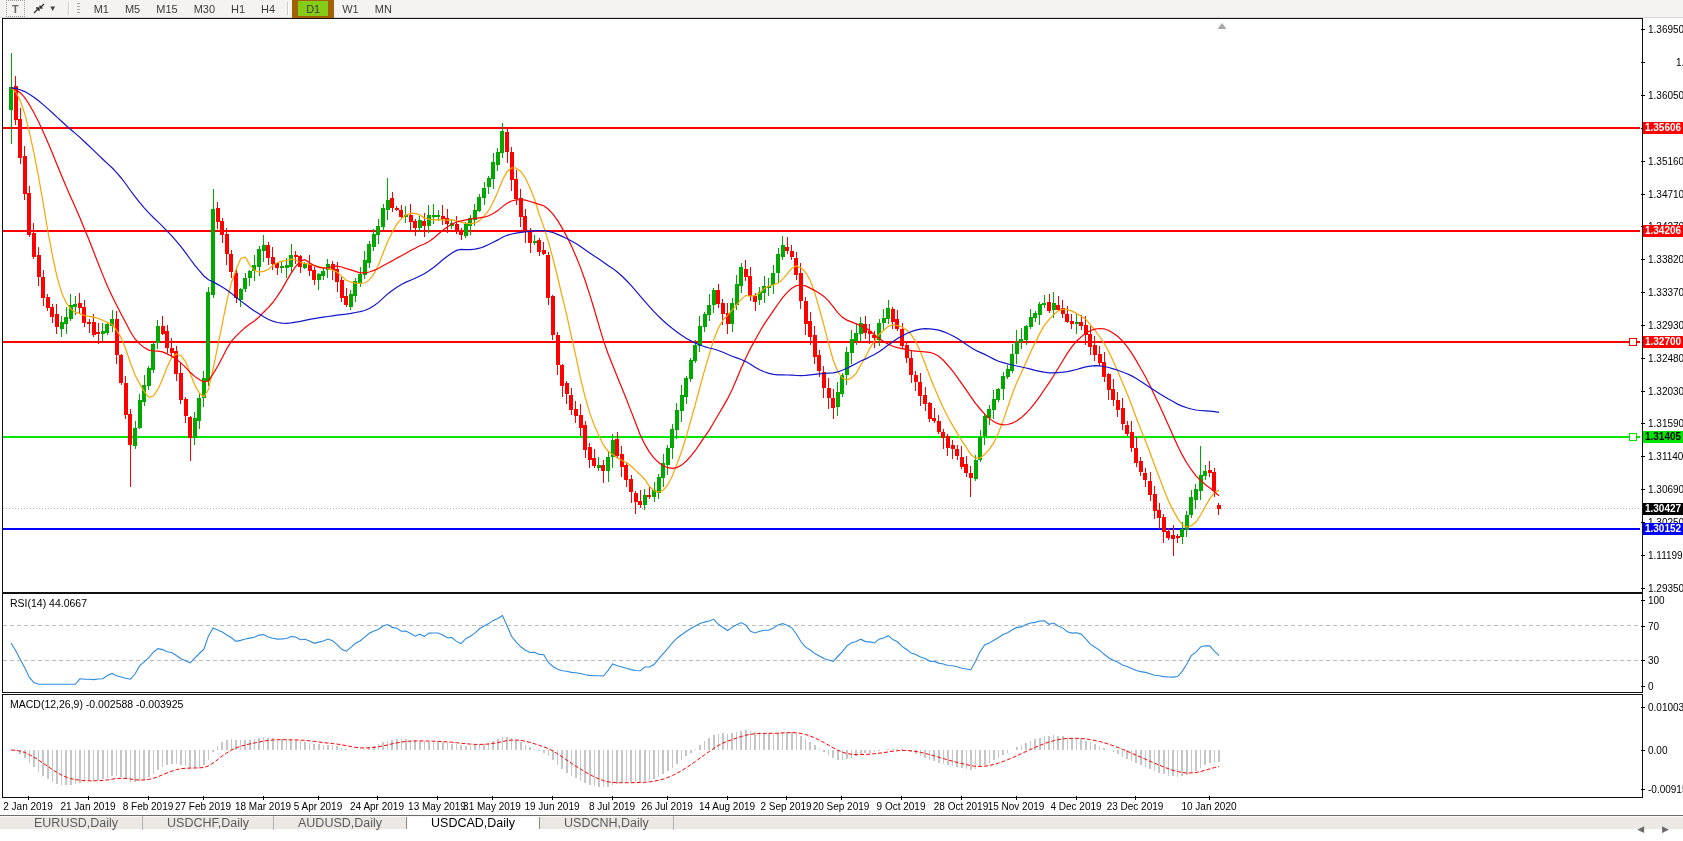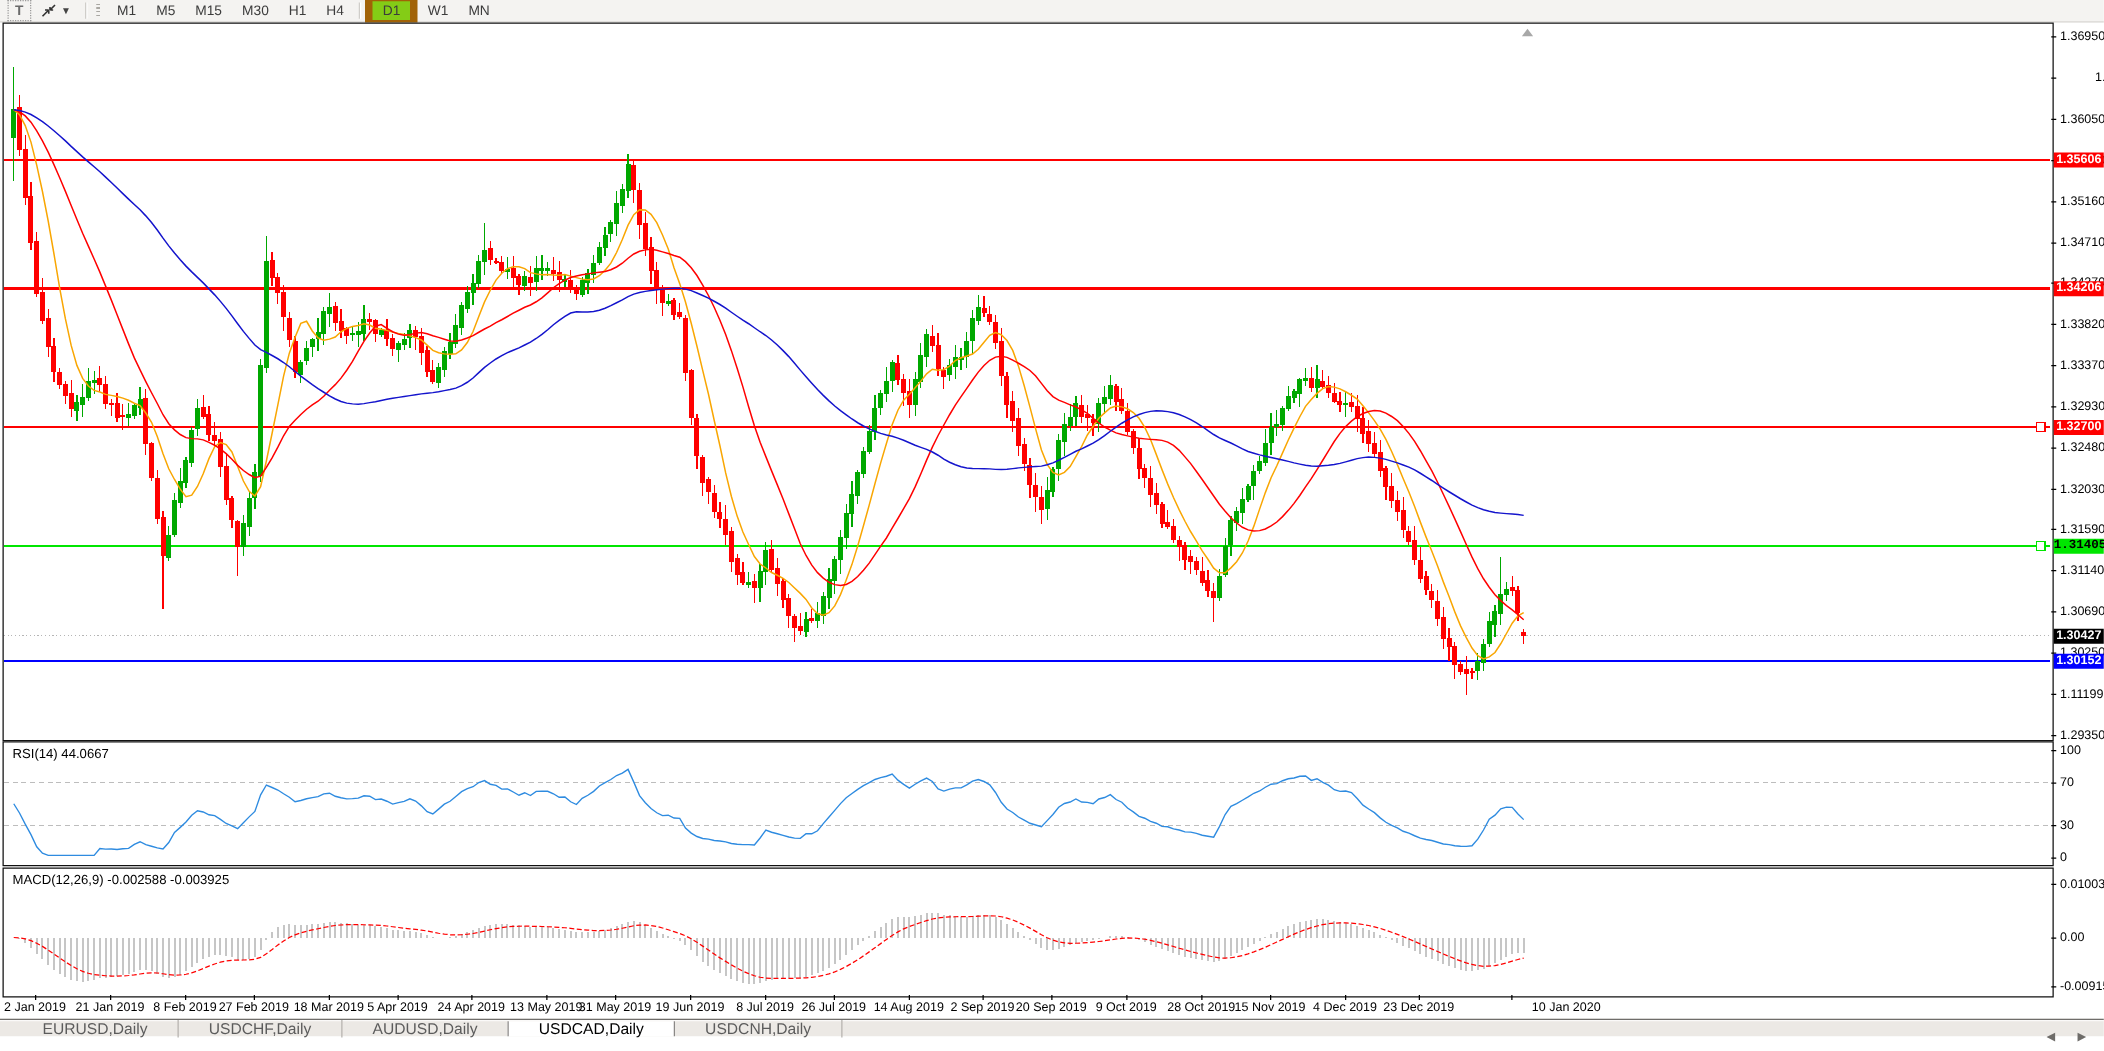--- a/index.html
+++ b/index.html
@@ -650,21 +650,21 @@
     <div class="tick-label" style="top: 466.294px;">1.30690</div>
     <div class="tick-dash" style="top: 503.647px;"></div>
     <div class="tick-label" style="top: 498.647px;">1.30250</div>
     <div class="tick-dash" style="top: 536.735px;"></div>
     <div class="tick-label" style="top: 531.735px;">1.11199</div>
     <div class="tick-dash" style="top: 569.824px;"></div>
     <div class="tick-label" style="top: 564.824px;">1.29350</div>
     <div class="lvl-label" style="top: 103.824px; background: rgb(255, 0, 0); color: rgb(255, 255, 255);">1.35606</div>
     <div class="lvl-label" style="top: 206.765px; background: rgb(255, 0, 0); color: rgb(255, 255, 255);">1.34206</div>
     <div class="lvl-label" style="top: 317.5px; background: rgb(255, 0, 0); color: rgb(255, 255, 255);">1.32700</div>
-    <div class="lvl-label" style="top: 412.721px; background: rgb(0, 230, 0); color: rgb(0, 0, 0); font-family: Liberation Mono, monospace;">1.31405</div>
+    <div class="lvl-label" style="top: 412.721px; background: rgb(0, 230, 0); color: rgb(0, 0, 0);">1.31405</div>
     <div class="lvl-label" style="top: 504.853px; background: rgb(0, 0, 255); color: rgb(255, 255, 255);">1.30152</div>
     <div class="lvl-label" style="top: 484.632px; background: rgb(0, 0, 0); color: rgb(255, 255, 255);">1.30427</div>
   </div>
 
 <div class="panel rsi-panel">
   <svg id="rsi-svg" width="1637" height="96">
       <line x1="0" y1="31.800000000000004" x2="1637" y2="31.800000000000004" stroke="#bdbdbd" stroke-width="1" stroke-dasharray="4,3" shape-rendering="crispEdges"></line>
       <line x1="0" y1="66.2" x2="1637" y2="66.2" stroke="#bdbdbd" stroke-width="1" stroke-dasharray="4,3" shape-rendering="crispEdges"></line>
       <polyline points="8,49.0 12.593,56.4 17.186,65.3 21.779,73.7 26.372,83.4 30.965,88.5 35.558,90.3 40.150999999999996,90.3 44.744,90.3 49.337,90.3 53.93,90.3 58.522999999999996,90.3 63.116,90.3 67.709,90.3 72.30199999999999,90.3 76.895,84.8 81.488,85.3 86.081,85.2 90.674,85.6 95.267,85.0 99.86,84.7 104.453,81.5 109.04599999999999,79.4 113.639,81.7 118.232,83.0 122.825,84.3 127.418,85.2 132.011,80.0 136.60399999999998,71.9 141.197,67.9 145.79,63.6 150.383,58.2 154.976,54.6 159.569,55.6 164.162,57.8 168.755,58.5 173.348,61.5 177.941,64.8 182.534,66.7 187.127,68.9 191.72,64.2 196.313,59.5 200.906,55.1 205.499,41.9 210.09199999999998,34.0 214.685,36.0 219.278,38.0 223.871,41.0 228.464,43.8 233.057,47.4 237.65,46.4 242.243,45.0 246.836,44.1 251.429,43.3 256.022,41.1 260.615,40.6 265.20799999999997,43.0 269.801,44.2 274.394,45.1 278.987,44.9 283.58,44.5 288.173,42.6 292.766,43.0 297.359,45.7 301.952,45.2 306.545,47.0 311.138,49.3 315.731,48.1 320.324,47.1 324.917,45.0 329.51,46.8 334.103,50.7 338.696,55.3 343.289,57.2 347.882,53.3 352.475,49.3 357.068,47.0 361.661,43.2 366.254,39.3 370.847,36.9 375.44,35.4 380.033,32.0 384.626,30.5 389.219,33.4 393.812,34.3 398.405,37.3 402.998,37.1 407.591,39.6 412.18399999999997,42.2 416.777,40.2 421.37,42.4 425.963,39.1 430.556,39.0 435.149,39.0 439.742,41.0 444.335,43.8 448.928,43.6 453.521,47.4 458.114,49.6 462.707,44.7 467.3,42.2 471.893,39.1 476.486,34.8 481.079,32.1 485.672,29.6 490.265,26.4 494.858,24.5 499.451,21.5 504.044,31.7 508.637,42.5 513.23,48.2 517.823,52.8 522.4159999999999,56.2 527.009,58.5 531.602,58.2 536.195,60.4 540.788,60.7 545.381,68.4 549.974,72.5 554.567,75.2 559.16,76.8 563.753,77.3 568.346,78.4 572.939,78.8 577.532,79.5 582.125,80.8 586.718,81.4 591.311,81.7 595.904,81.7 600.497,82.0 605.09,76.4 609.683,70.0 614.276,71.8 618.869,73.0 623.462,74.3 628.055,75.6 632.648,76.5 637.241,76.7 641.834,73.0 646.427,73.0 651.02,70.6 655.6129999999999,64.9 660.206,59.6 664.799,54.3 669.392,48.9 673.985,44.2 678.578,40.8 683.171,37.5 687.764,34.5 692.357,32.1 696.95,29.6 701.543,28.1 706.136,27.0 710.729,25.3 715.322,30.1 719.915,33.5 724.508,36.5 729.101,33.4 733.694,30.7 738.287,28.5 742.88,31.2 747.473,37.2 752.066,38.9 756.659,37.3 761.252,36.3 765.845,36.3 770.438,33.9 775.031,30.9 779.624,29.6 784.217,31.2 788.81,33.9 793.403,40.0 797.996,47.8 802.5889999999999,53.2 807.182,56.0 811.775,59.6 816.3679999999999,62.1 820.961,64.6 825.554,66.0 830.147,67.4 834.74,62.5 839.333,57.6 843.926,51.8 848.519,48.8 853.112,47.6 857.705,45.2 862.298,47.6 866.891,47.9 871.484,49.0 876.077,45.2 880.67,44.0 885.263,41.7 889.856,45.6 894.449,47.8 899.042,52.4 903.635,55.5 908.228,59.1 912.821,60.6 917.414,63.1 922.007,64.6 926.6,67.1 931.193,67.4 935.786,69.1 940.379,70.0 944.972,71.5 949.5649999999999,71.7 954.158,72.7 958.751,74.2 963.344,75.0 967.937,75.7 972.53,67.3 977.123,57.6 981.716,51.0 986.309,48.9 990.902,46.2 995.495,43.5 1000.088,40.6 1004.681,38.8 1009.274,35.8 1013.867,33.4 1018.46,32.9 1023.053,30.6 1027.646,29.0 1032.239,28.4 1036.8319999999999,27.0 1041.425,26.8 1046.018,30.3 1050.611,29.0 1055.204,31.9 1059.797,34.1 1064.39,37.8 1068.983,39.1 1073.576,38.8 1078.169,40.1 1082.762,44.8 1087.355,50.1 1091.948,53.2 1096.541,56.1 1101.134,60.3 1105.727,63.8 1110.32,66.3 1114.913,68.3 1119.506,71.0 1124.099,72.5 1128.692,74.6 1133.285,76.5 1137.878,77.6 1142.471,78.4 1147.064,79.8 1151.657,81.2 1156.25,81.7 1160.843,82.6 1165.436,83.0 1170.029,83.1 1174.622,82.6 1179.215,77.3 1183.808,70.0 1188.401,61.4 1192.994,58.1 1197.587,53.0 1202.18,51.7 1206.773,51.9 1211.366,57.2 1215.959,61.7" fill="none" stroke="#2E8BE0" stroke-width="1.1"></polyline>
     </svg>
@@ -997,21 +997,21 @@
     <div class="date-label" style="left: 901px;">9 Oct 2019</div>
     <div class="date-tick" style="left: 961px;"></div>
     <div class="date-label" style="left: 961px;">28 Oct 2019</div>
     <div class="date-tick" style="left: 1016px;"></div>
     <div class="date-label" style="left: 1016px;">15 Nov 2019</div>
     <div class="date-tick" style="left: 1076px;"></div>
     <div class="date-label" style="left: 1076px;">4 Dec 2019</div>
     <div class="date-tick" style="left: 1135px;"></div>
     <div class="date-label" style="left: 1135px;">23 Dec 2019</div>
     <div class="date-tick" style="left: 1209px;"></div>
-    <div class="date-label" style="left: 1209px; margin-left: 44px;">10 Jan 2020</div>
+    <div class="date-label" style="left: 1209px;">10 Jan 2020</div>
   </div>
 
 <div class="tabbar">
   <div class="tab">EURUSD,Daily</div>
   <div class="tab-sep"></div>
   <div class="tab">USDCHF,Daily</div>
   <div class="tab-sep"></div>
   <div class="tab">AUDUSD,Daily</div>
   <div class="tab active">USDCAD,Daily</div>
   <div class="tab">USDCNH,Daily</div>

